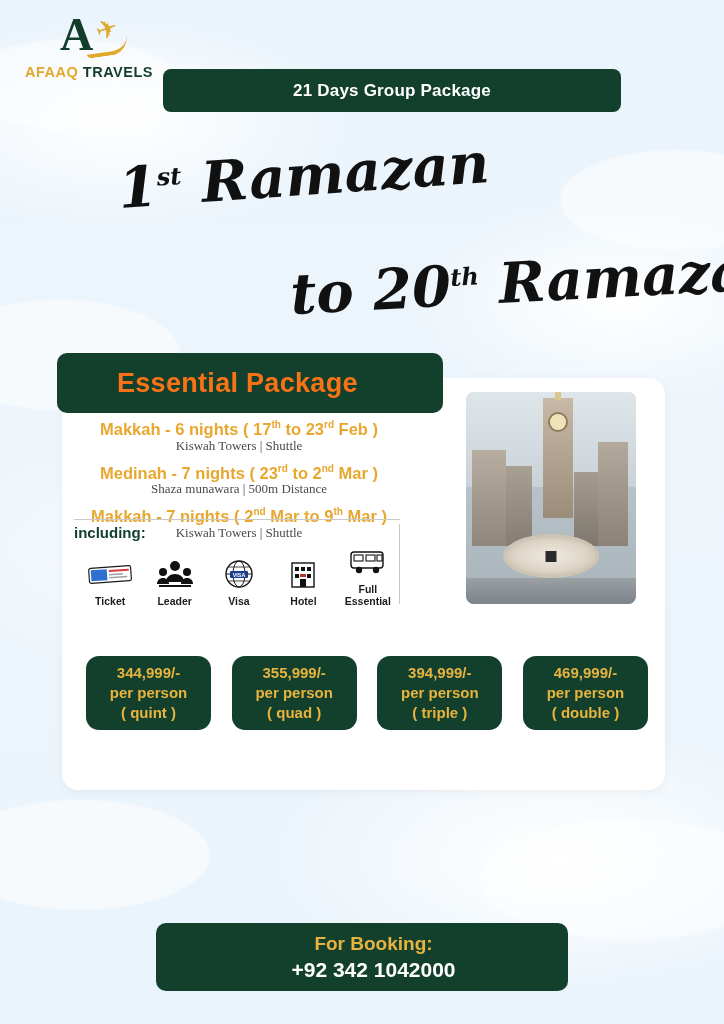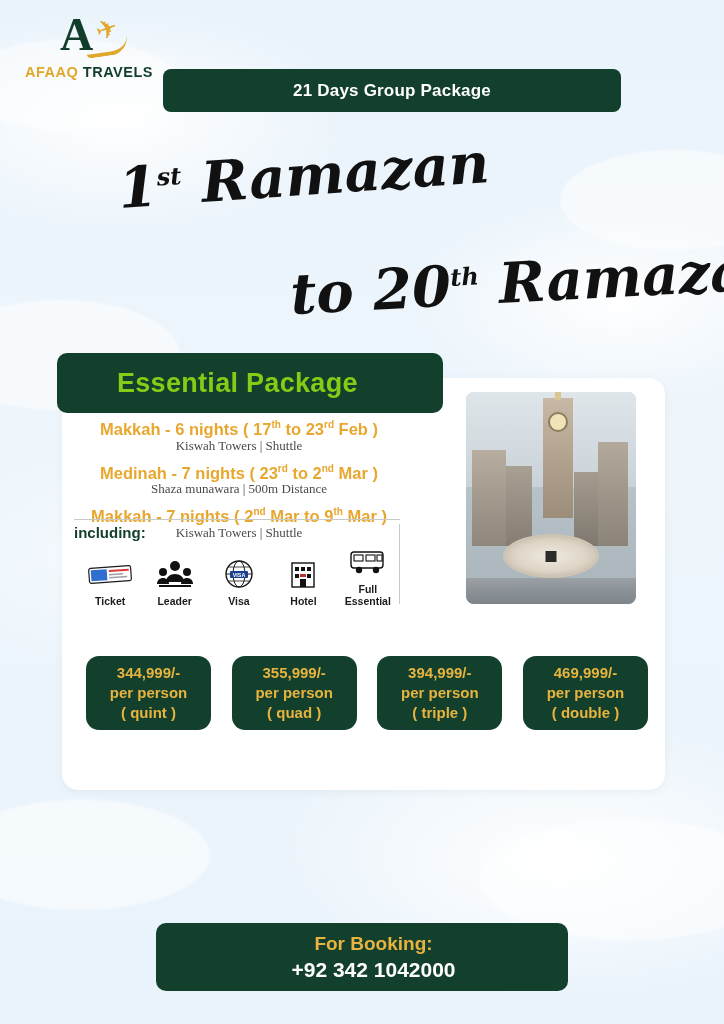--- a/index.html
+++ b/index.html
@@ -70,21 +70,21 @@
     box-shadow: 0 2px 10px rgba(0,0,0,.05);
   }
 
   
   .ribbon {
     position: absolute; left: 57px; top: 353px; width: 386px; height: 60px;
     background: #12402c; border-radius: 10px;
     display: flex; align-items: center;
   }
   .ribbon span {
-    color: #84cc16; font-size: 27px; font-weight: bold; padding-left: 60px;
+    color: #f97316; font-size: 27px; font-weight: bold; padding-left: 60px;
     letter-spacing: .3px;
   }
 
   
   .itinerary { position: absolute; left: 74px; top: 415px; width: 330px; text-align: center; }
   .it-row { margin-bottom: 6px; }
   .it-title { color: #e8a72e; font-size: 16.5px; font-weight: bold; line-height: 20px; }
   .it-title sup { font-size: 10px; }
   .it-sub { color: #4a4a4a; font-size: 13px; line-height: 14px; font-family: Liberation Serif, serif; }
   .divider { position: absolute; left: 74px; top: 519px; width: 326px; height: 1px; background: #c9c9c9; }

